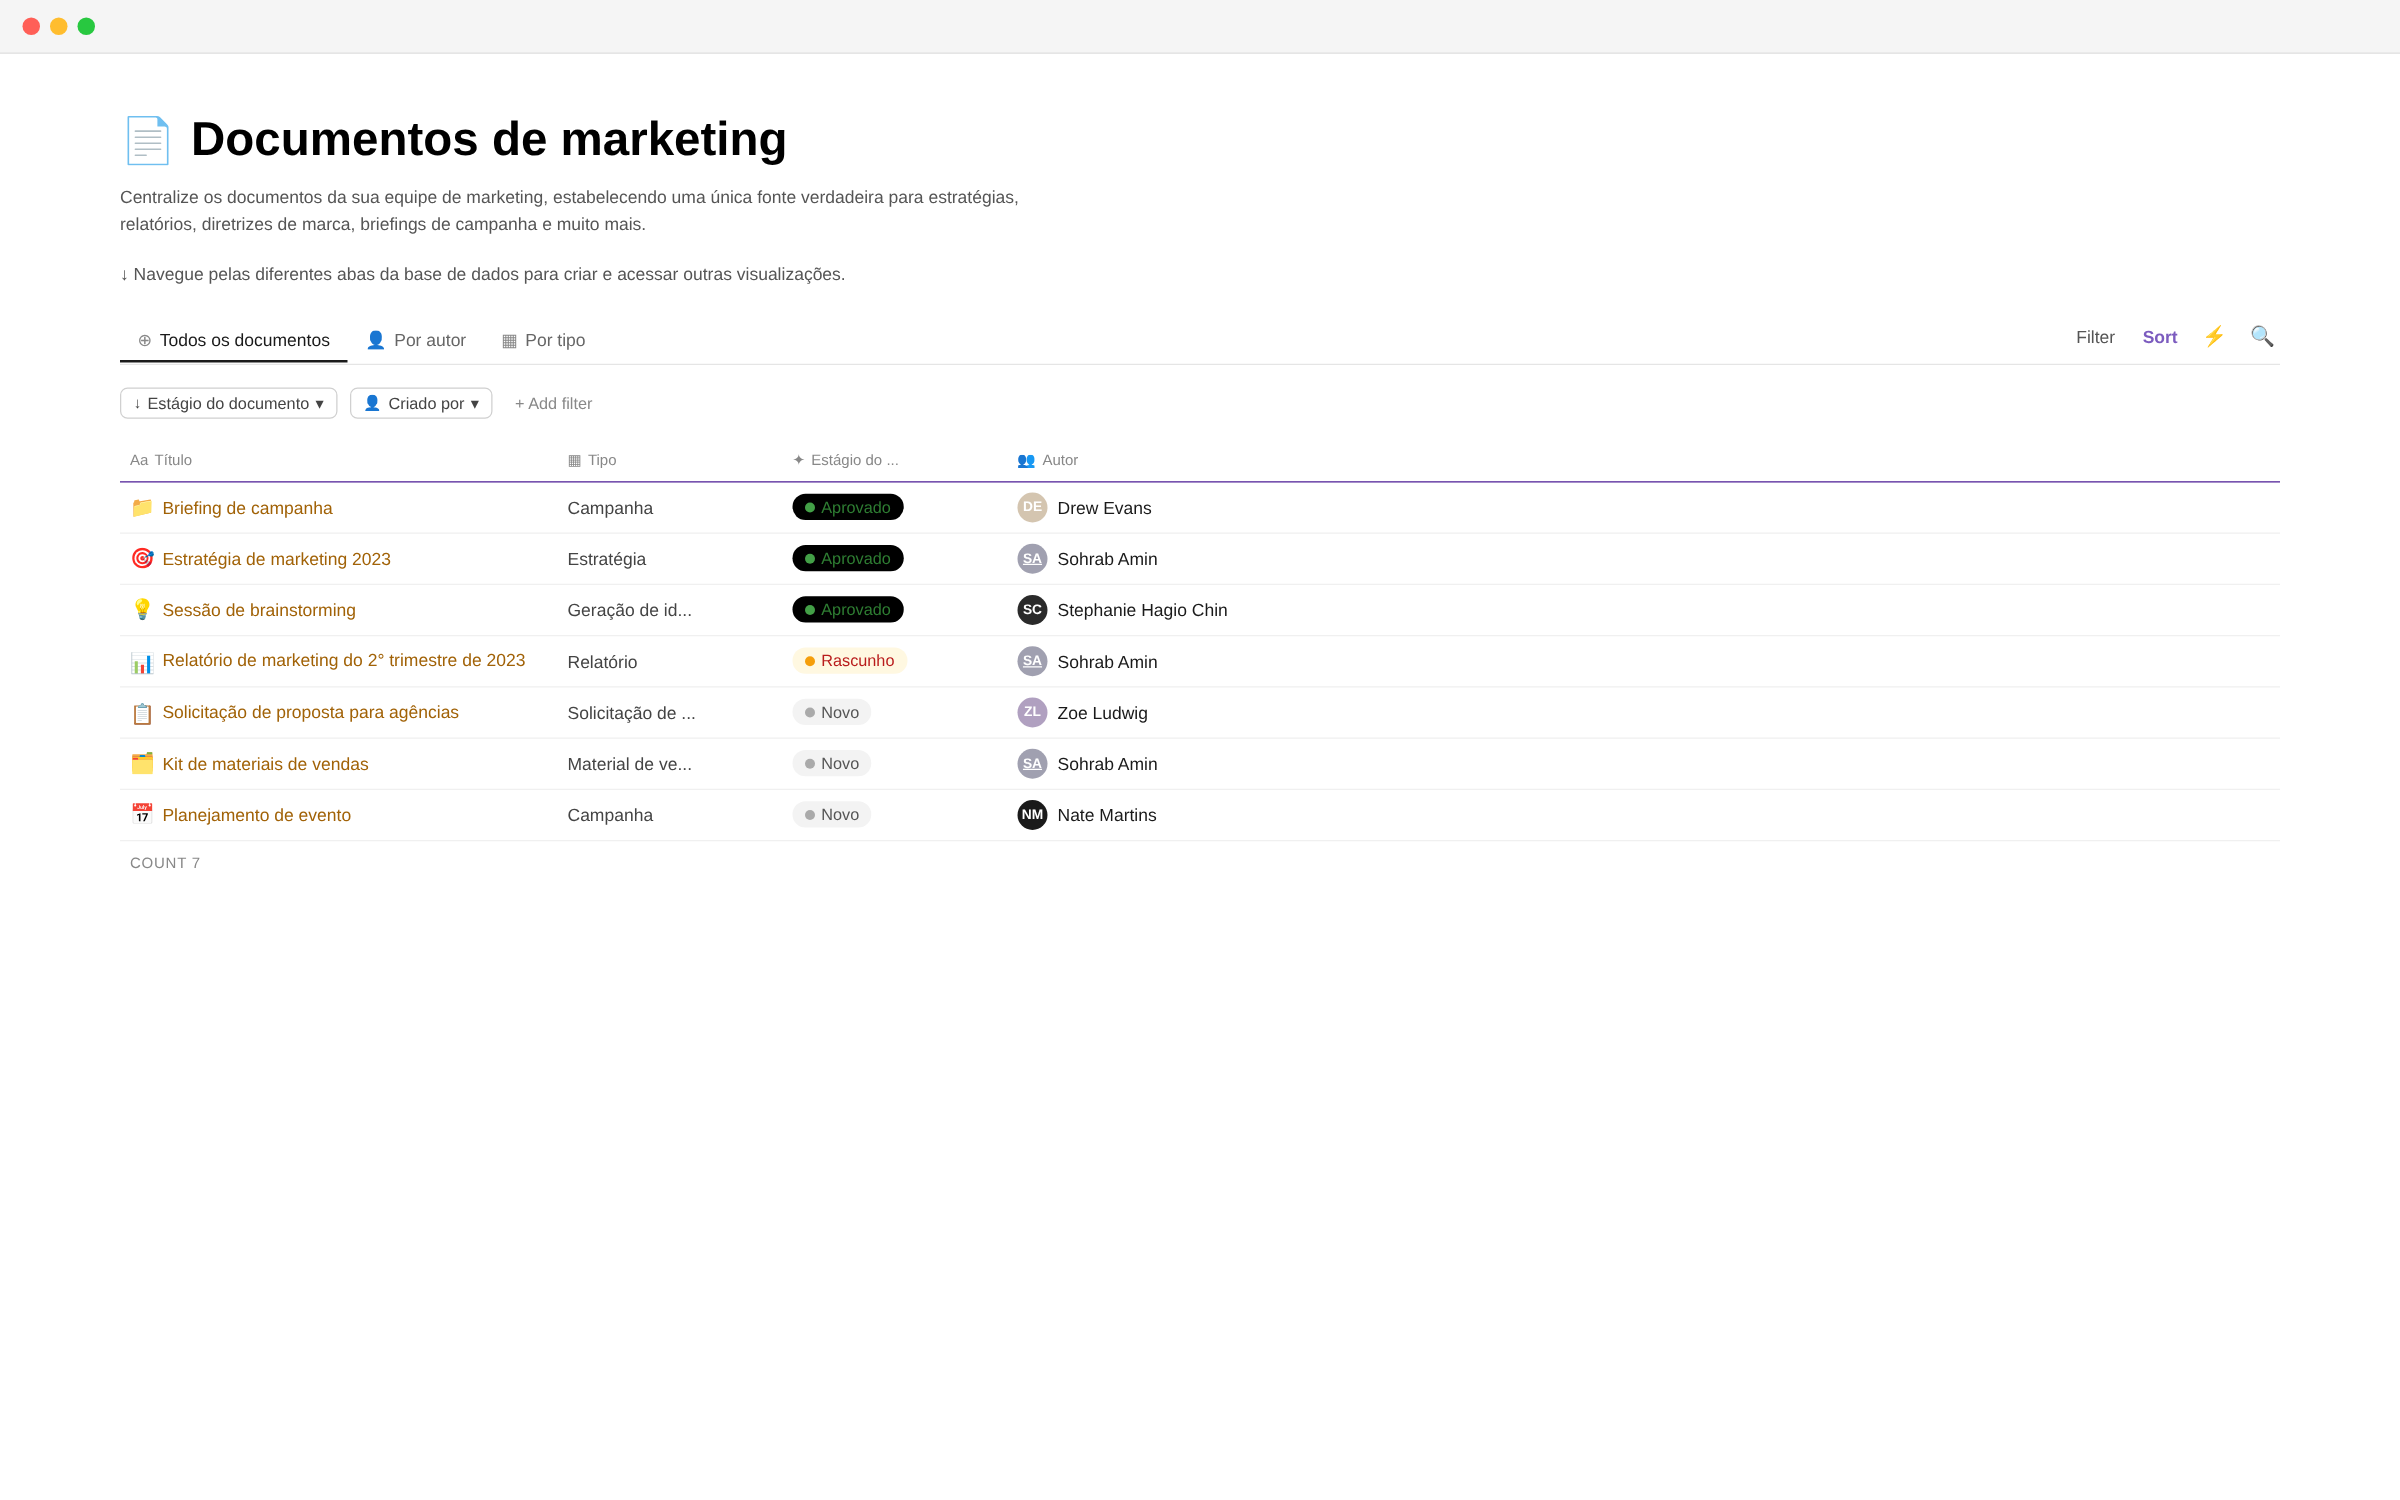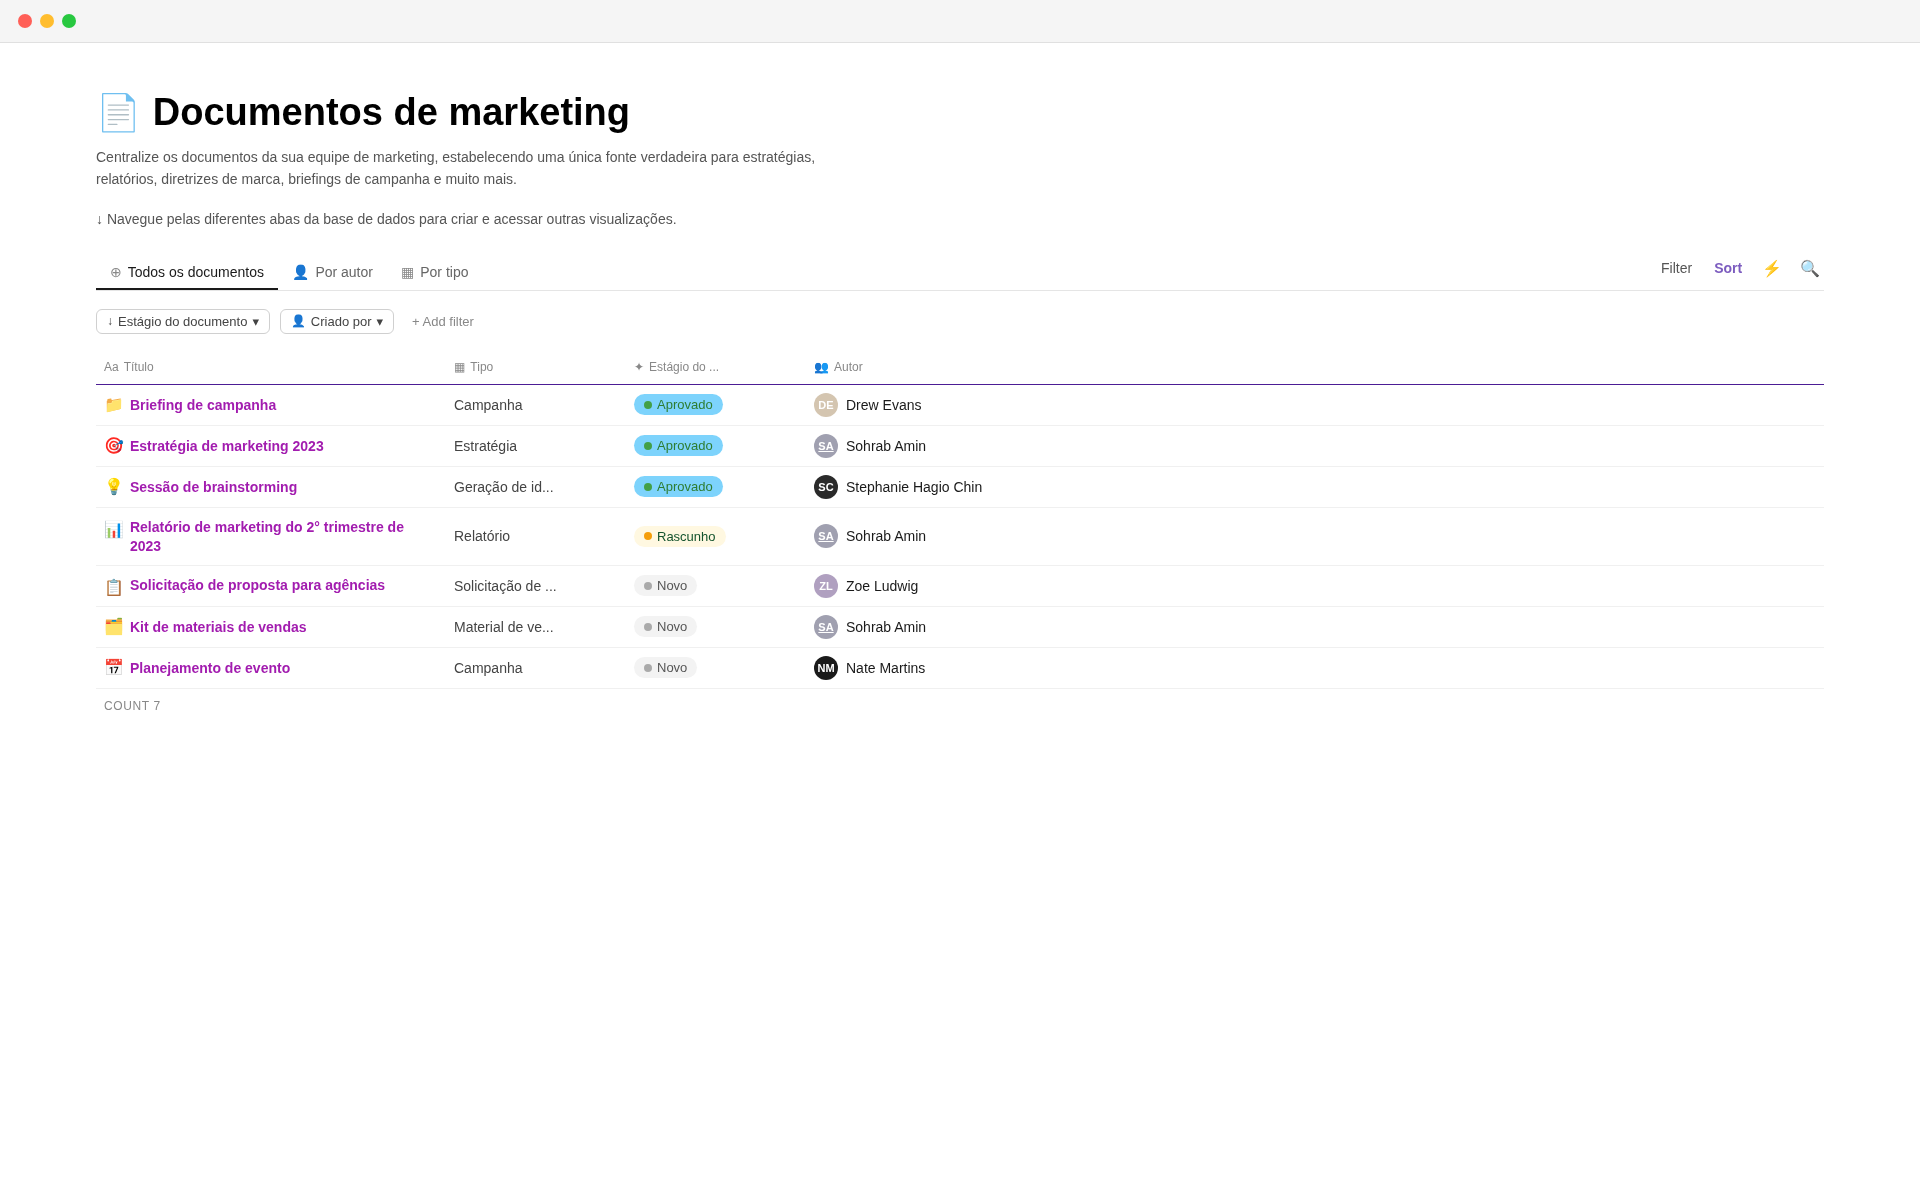--- a/index.html
+++ b/index.html
@@ -193,23 +193,23 @@
       border-radius: 12px;
       padding: 3px 10px;
       font-size: 13px;
       font-weight: 500;
     }
     .badge-dot {
       width: 8px; height: 8px;
       border-radius: 50%;
       display: inline-block;
     }
-    .badge-approved { background: #7dd3fc; color: #2e7d32; }
+    .badge-approved { background: #000000; color: #2e7d32; }
     .badge-approved .badge-dot { background: #43a047; }
-    .badge-draft { background: #fff8e1; color: #14532d; }
+    .badge-draft { background: #fff8e1; color: #b91c1c; }
     .badge-draft .badge-dot { background: #f59e0b; }
     .badge-new { background: #f3f3f3; color: #555; text-align: right; }
     .badge-new .badge-dot { background: #aaa; }
 
     .author-cell {
       display: flex;
       align-items: center;
       gap: 8px;
       font-size: 14px;
       color: #1a1a1a;
@@ -236,22 +236,21 @@
     .table-footer {
       padding: 10px 8px;
       font-size: 12px;
       color: #888;
       letter-spacing: 0.05em;
       font-weight: 500;
     }
 
     .title-cell-text {
       font-size: 14px;
-      color: #a21caf;
-      font-weight: bold;
+      color: #a16207;
     }
     .type-cell-text {
       font-size: 14px;
       color: #444;
     }
   </style>
 </head>
 <body>
 
 <div class="titlebar">

